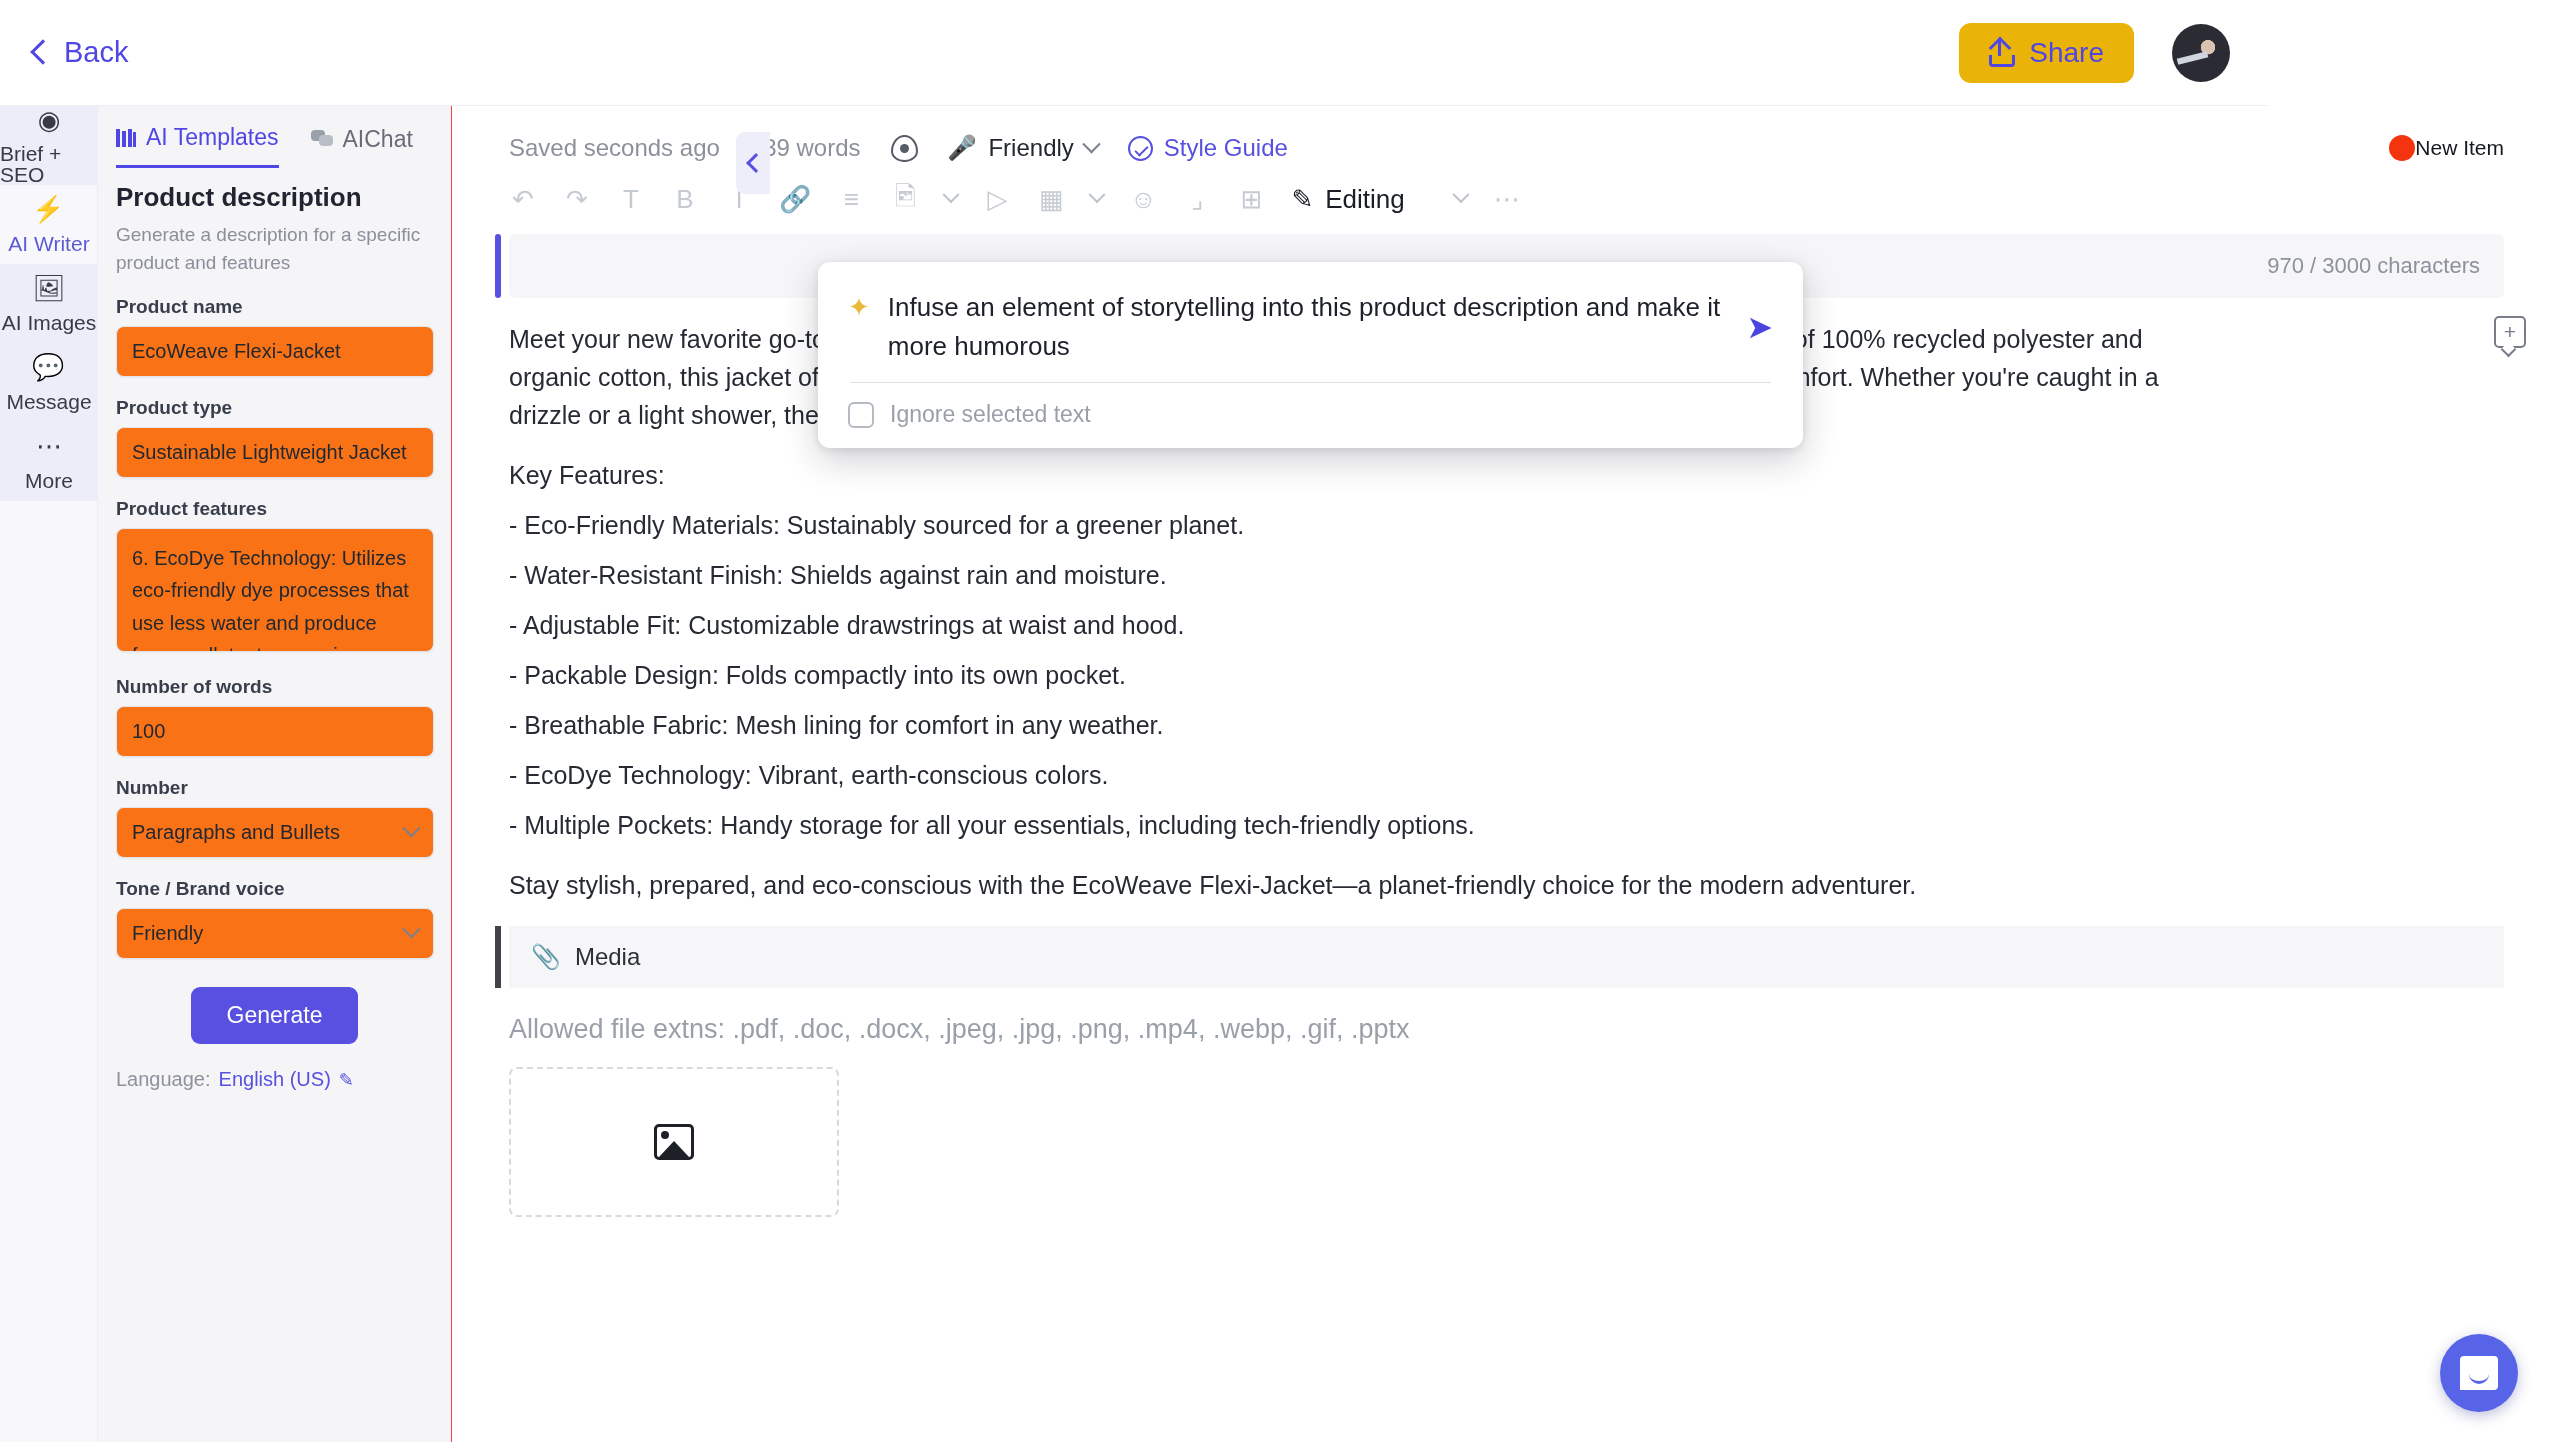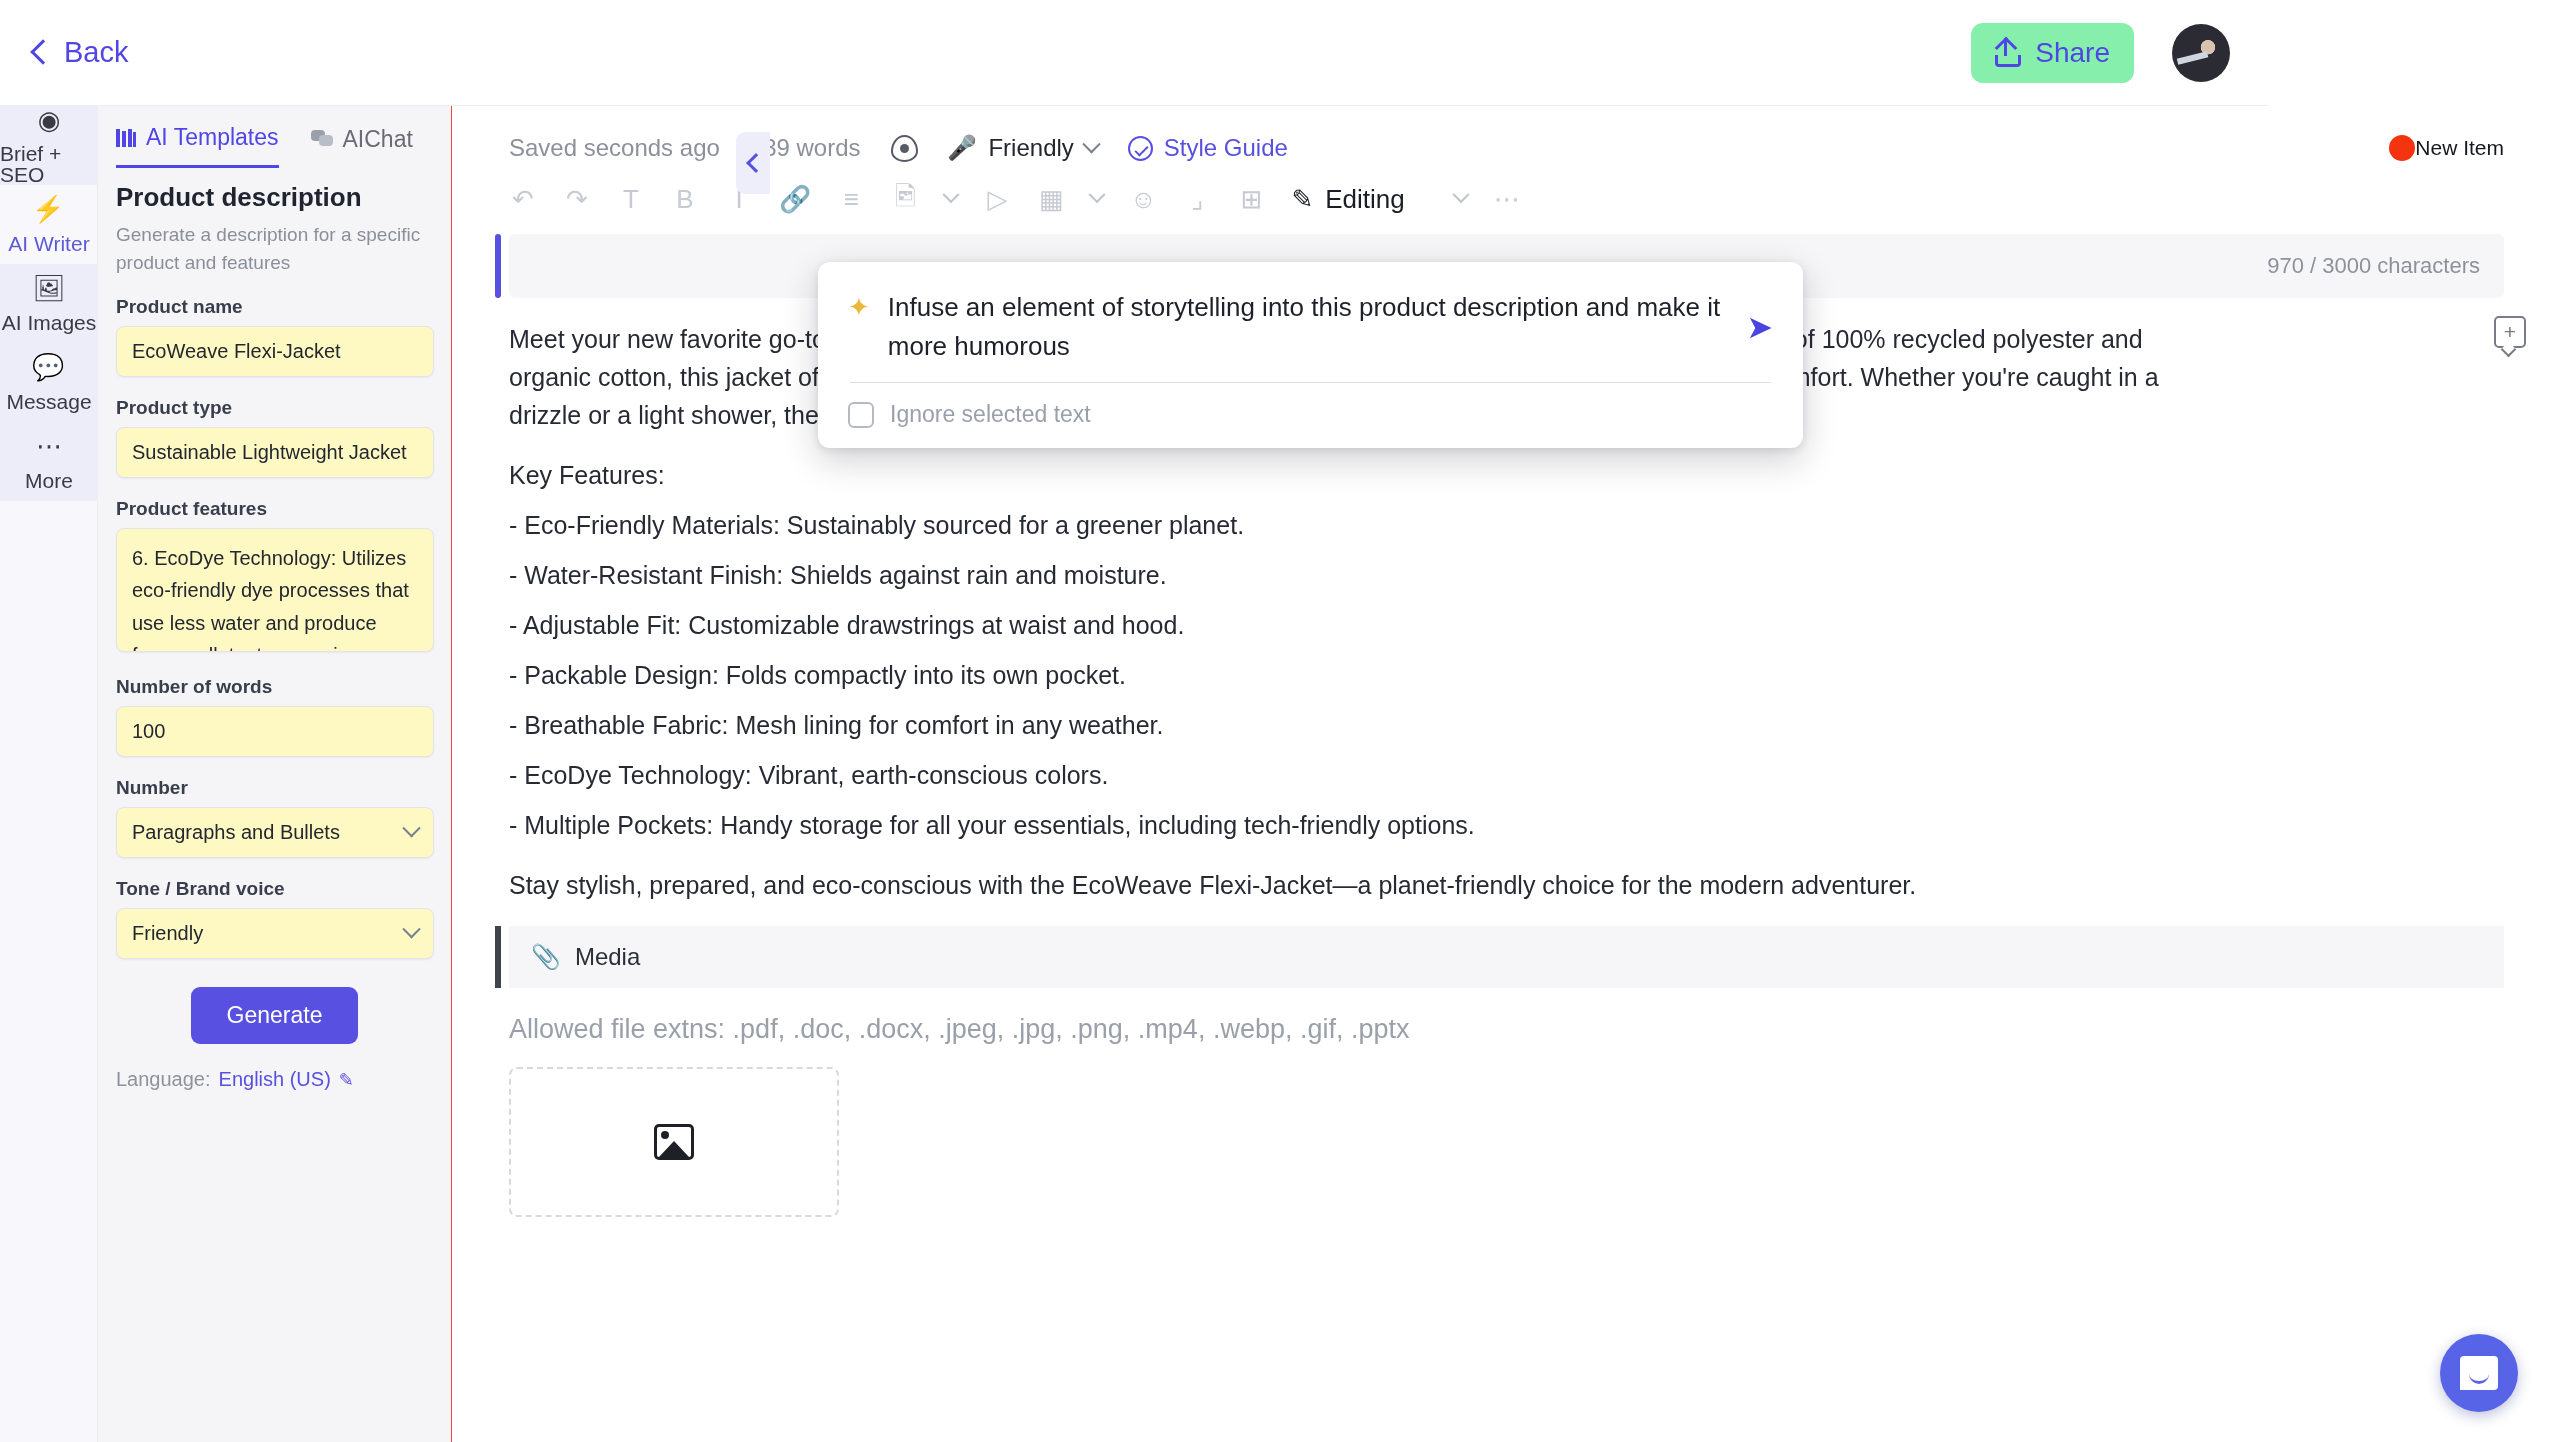--- a/index.html
+++ b/index.html
@@ -21,22 +21,22 @@
   .back-btn {
     display: flex; align-items: center; gap: 12px;
     color: #4f46e5; font-size: 29px; cursor: pointer; padding: 8px 6px;
   }
   .back-chev { display:block; width: 18px; height: 18px;
     border-left: 3.5px solid #4f46e5; border-bottom: 3.5px solid #4f46e5;
     transform: rotate(45deg); margin-top: -1px; }
   .top-right { display: flex; align-items: center; gap: 38px; }
   .share-btn {
     display: flex; align-items: center; gap: 14px;
-    background: #86efac; color: #4f46e5; border-radius: 12px;
-    padding: 14px 24px; font-size: 28px; cursor: pointer;
+    background: #eab308; color: #4f46e5; border-radius: 12px;
+    padding: 14px 30px; font-size: 28px; cursor: pointer;
   }
   .share-ico { width: 26px; height: 28px; position: relative; display:block; }
   .share-ico::before { content:""; position:absolute; left:9px; top:0; width:3px; height:17px; background:#4f46e5; }
   .share-ico::after { content:""; position:absolute; left:3px; top:1px; width:13px; height:13px;
     border-left:3px solid #4f46e5; border-top:3px solid #4f46e5; transform: rotate(45deg); }
   .share-tray { position:absolute; left:0; bottom:0; width:26px; height:12px;
     border:3px solid #4f46e5; border-top:none; border-radius: 0 0 4px 4px; }
   .avatar {
     width: 58px; height: 58px; border-radius: 50%;
     background: radial-gradient(circle at 62% 40%, #d9c3b0 0 14%, #2b2b33 15% 100%);
@@ -78,21 +78,21 @@
   .chatico { display:inline-block; width:22px; height:18px; position:relative; }
   .chatico::before{content:"";position:absolute;left:0;top:0;width:14px;height:11px;background:#9aa0aa;border-radius:4px;}
   .chatico::after{content:"";position:absolute;left:8px;top:5px;width:14px;height:11px;background:#b9bec6;border-radius:4px;}
 
   .panel-title { font-size: 26px; font-weight: bold; color: #1f2430; padding: 14px 18px 0 18px; }
   .panel-sub { font-size: 19px; color: #8a8f9a; padding: 8px 18px 0 18px; line-height: 1.45; }
 
   .field { padding: 0 18px; margin-top: 20px; }
   .field-label { font-size: 19px; color: #383e4b; font-weight: bold; margin-bottom: 8px; }
   .ctl {
-    width: 318px; background: #fef9c3; border: 1px solid #e3e3ea; border-radius: 8px;
+    width: 318px; background: #f97316; border: 1px solid #e3e3ea; border-radius: 8px;
     font-size: 20px; color: #23272f; padding: 13px 15px; font-family: "Liberation Sans", sans-serif;
     box-shadow: 0 1px 2px rgba(20,20,40,.05);
   }
   textarea.ctl { height: 124px; resize: none; line-height: 1.62; overflow: hidden; }
   .sel { display:flex; align-items:center; justify-content: space-between; }
   .chev-d { width: 13px; height: 13px; border-right: 2.5px solid #7b818c;
     border-bottom: 2.5px solid #7b818c; transform: rotate(45deg) translate(-3px,-3px); }
   .gen-wrap { padding: 0 18px; margin-top: 28px; display:flex; justify-content:center; }
   .gen-btn {
     background: #5750e0; color: #fff; font-size: 23px; border: none; border-radius: 9px;

